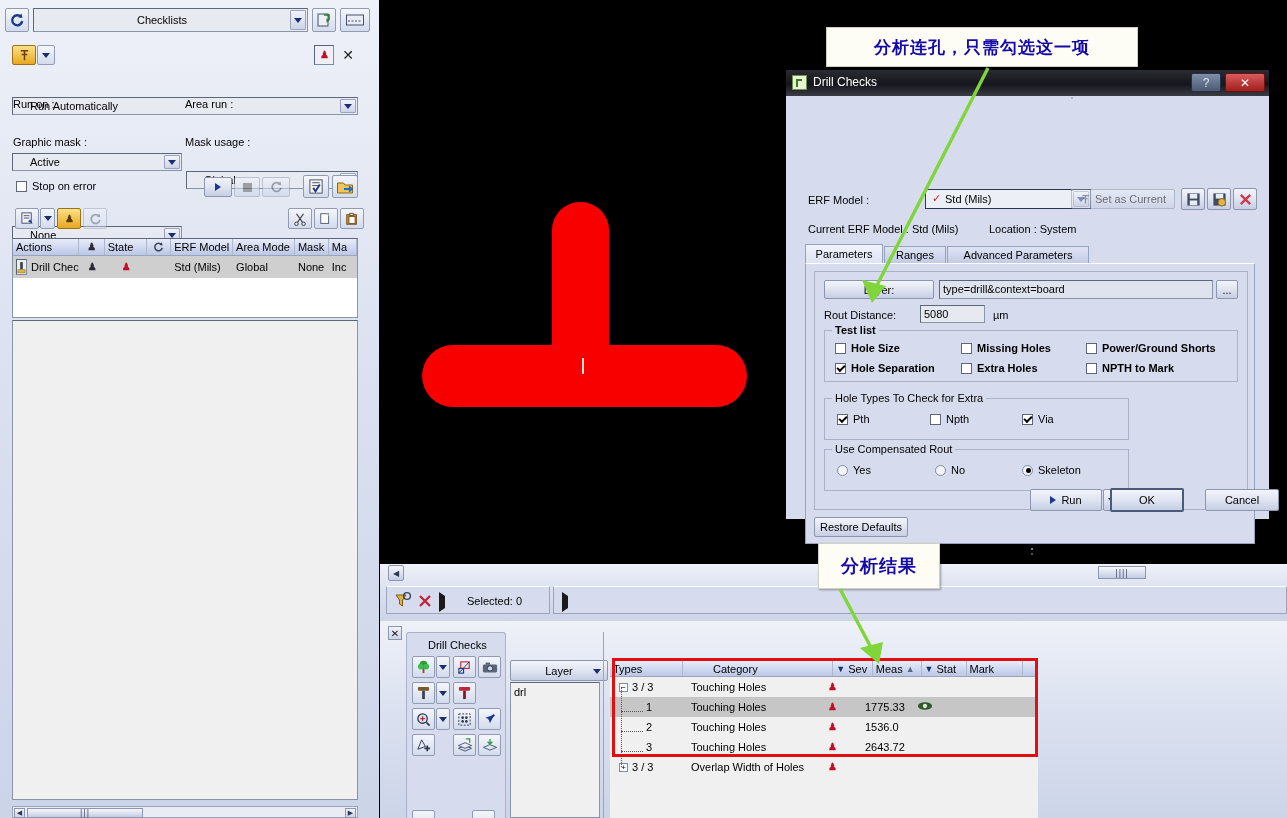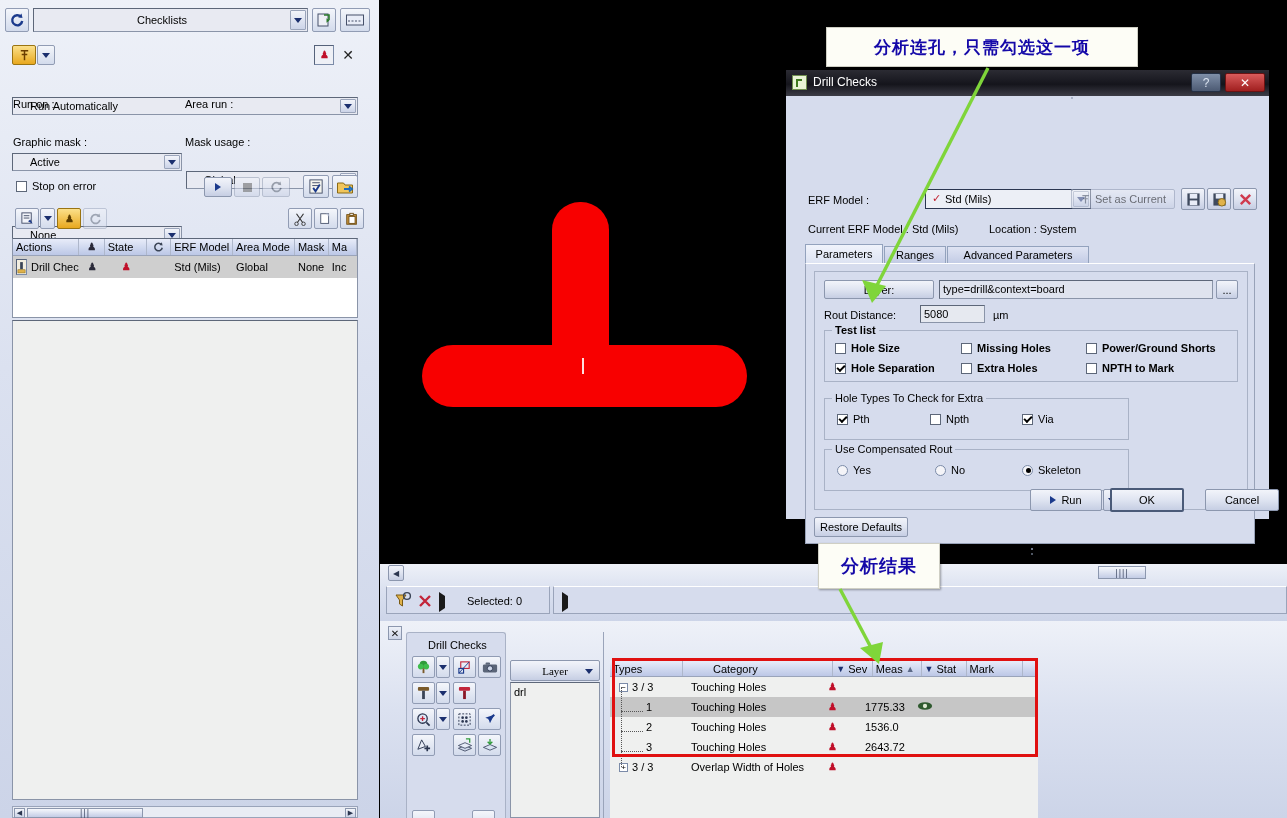--- a/index.html
+++ b/index.html
@@ -704,21 +704,21 @@
     <svg width="16" height="15" viewBox="0 0 16 16">
       <path d="M1 10 l7 -3 l7 3 l-7 3 z" fill="#d8e2f2" stroke="#2b3650" stroke-width=".8"></path>
       <path d="M8 1 v5 M5.5 4 L8 6.5 L10.5 4" stroke="#2f9b3a" stroke-width="1.4" fill="none"></path>
     </svg>
   </div>
 </div>
 
 <div class="tbtn abs" style="left:412px;top:810px;width:23px;height:22px;"></div>
 <div class="tbtn abs" style="left:472px;top:810px;width:23px;height:22px;"></div>
 
-<div class="abs btn" style="left:510px;top:660px;width:90px;height:21px;position:absolute;font-family:Liberation Serif, serif;">
+<div class="abs btn" style="left:510px;top:660px;width:98px;height:21px;position:absolute;">
   <span>Layer</span>
   <i class="tri-down" style="position:absolute;right:6px;top:8px;"></i>
 </div>
 <div class="abs" style="left:510px;top:682px;width:90px;height:136px;background:#eff0ef;border:1px solid #8a94a8;border-top-color:#5d6779;">
   <div class="abs lbl" style="left:3px;top:3px;">drl</div>
 </div>
 <div class="abs" style="left:603px;top:632px;width:1px;height:186px;background:#9aa4ba;"></div>
 
 <div class="abs" style="left:610px;top:661px;width:428px;height:157px;background:#eff0ef;">
   <div class="tbl-head">

